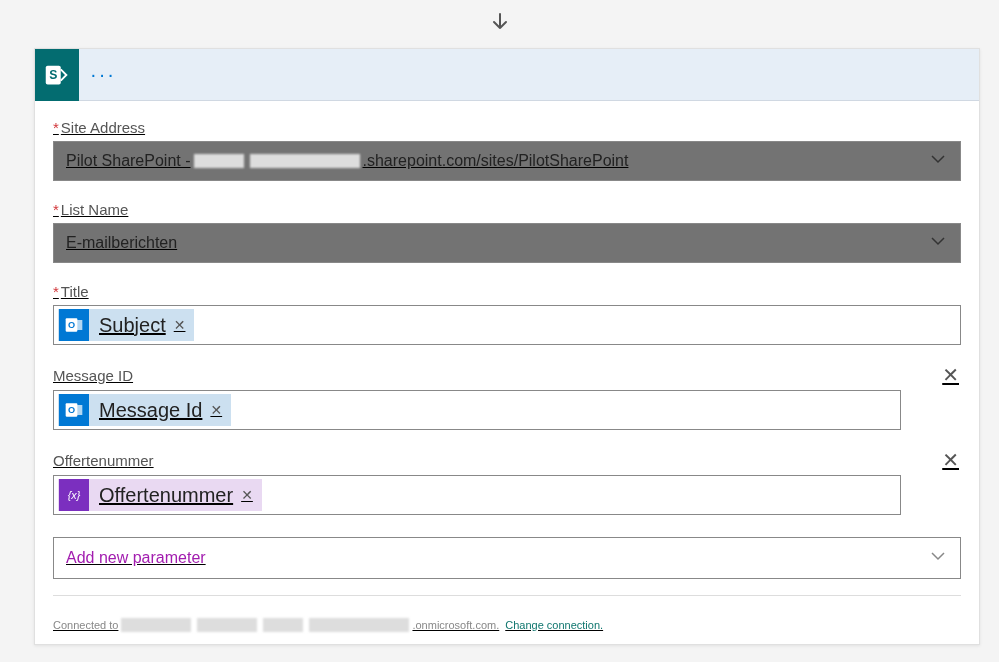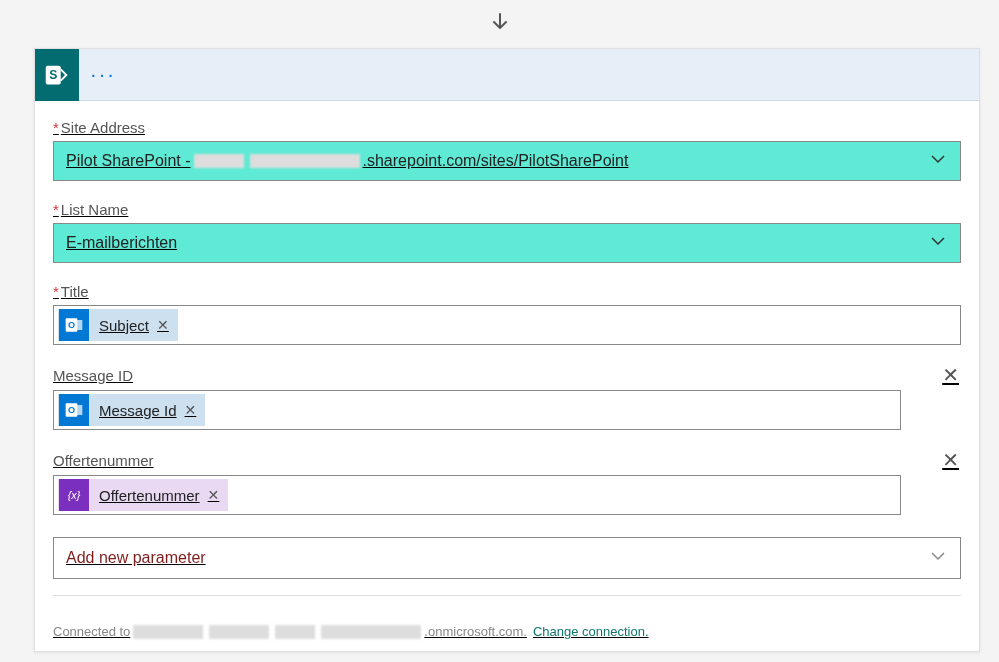--- a/index.html
+++ b/index.html
@@ -83,21 +83,21 @@
       line-height: 1;
       padding: 0 2px;
     }
     .dropdown {
       border: 1px solid #888;
       height: 40px;
       display: flex;
       align-items: center;
       padding: 0 12px;
       justify-content: space-between;
-      background: #5eead4;
+      background: #737373;
       cursor: pointer;
     }
     .dropdown-value { font-size: 16px; color: #222; display: flex; align-items: center; }
     .dropdown-chevron { color: #333; }
     .redacted {
       display: inline-block;
       height: 14px;
       background: #ddd;
       filter: blur(1.2px);
       vertical-align: middle;
@@ -134,50 +134,50 @@
       background: #0078d4;
     }
     .token-variable {
       background: #e9d9f2;
     }
     .token-variable .token-icon {
       background: #7b2fbf;
     }
     .token-text {
       padding: 0 8px 0 10px;
-      font-size: 15px;
+      font-size: 20px;
       color: #222;
       text-align: center;
     }
     .token-close {
       padding-right: 8px;
       font-size: 14px;
       color: #555;
       cursor: pointer;
     }
     .add-param {
       margin-top: 22px;
       border: 1px solid #888;
       height: 42px;
       display: flex;
       align-items: center;
       justify-content: space-between;
       padding: 0 12px;
-      color: #7f1d1d;
+      color: #a21caf;
       font-size: 16px;
       cursor: pointer;
     }
     .divider {
       border: none;
       border-top: 1px solid #ddd;
       margin-top: 16px;
     }
     .footer {
-      margin-top: 28px;
-      font-size: 13px;
+      margin-top: 22px;
+      font-size: 11px;
       color: #888;
       display: flex;
       align-items: center;
     }
     .footer .link { color: #0f766e; margin-left: 6px; cursor: pointer; }
   </style>
 </head>
 <body>
 
 <div class="arrow-down">

